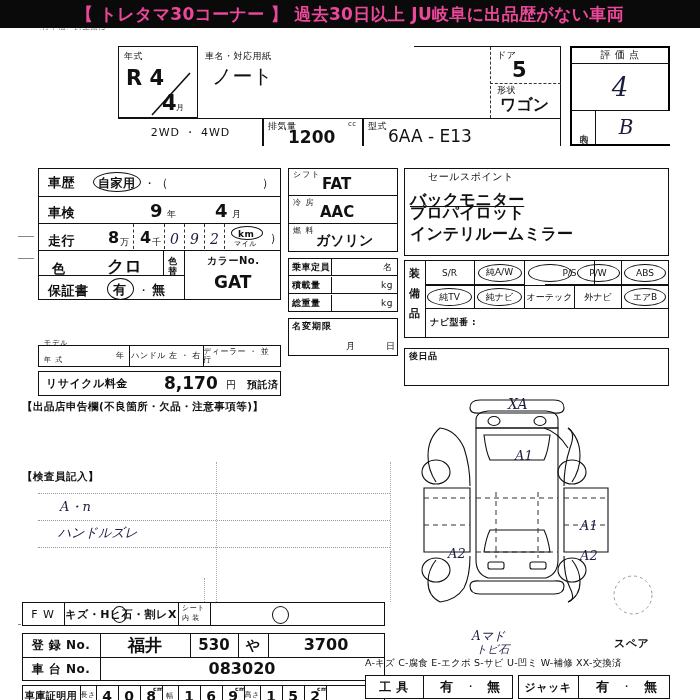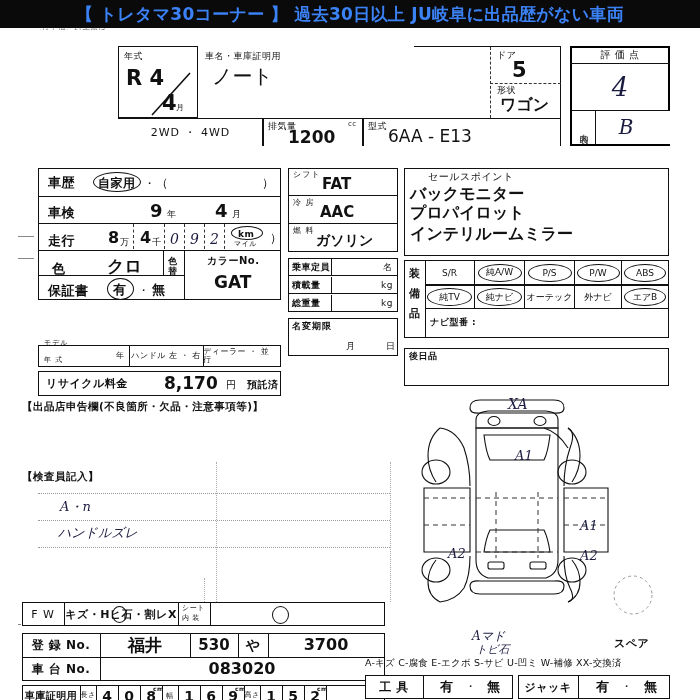--- a/index.html
+++ b/index.html
@@ -8,21 +8,21 @@
     width:700px; height:700px;
     background:#fdfdfb;
     font-family:"DejaVu Sans","Liberation Sans",sans-serif;
     color:#111;
     overflow:hidden;
     position:relative;
   }
   
   .banner{
     position:absolute; left:0; top:0; width:700px; height:28px;
-    background:#0a0a0a; color:#3b82f6;
+    background:#0a0a0a; color:#ec4899;
     display:flex; align-items:center; justify-content:center;
     font-size:17px; font-weight:bold; letter-spacing:.3px;
     white-space:nowrap;
   }
   .subnote{
     position:absolute; left:34px; top:27px;
     font-size:8px; color:#555; letter-spacing:0;
   }
 
   
@@ -67,21 +67,21 @@
   <div class="bx" style="left:118px; top:16px; width:80px; height:72px; border-right:1.5px solid #111;"></div>
   <div class="lbl" style="left:124px; top:22px;">年式</div>
   <div class="val" style="left:126px; top:38px; font-size:21px; font-weight:bold;">R 4</div>
   <svg style="position:absolute;left:150px;top:40px;" width="45" height="48">
     <line x1="2" y1="45" x2="40" y2="3" stroke="#111" stroke-width="1.6"></line>
   </svg>
   <div class="val" style="left:162px; top:63px; font-size:21px; font-weight:bold;">4</div>
   <div class="lbl" style="left:176px; top:74px; font-size:8px;">月</div>
 
   <div class="bx" style="left:198px; top:16px; width:216px; height:72px; border:none;"></div>
-  <div class="lbl" style="left:205px; top:22px;">車名・車庫証明用</div>
+  <div class="lbl" style="left:205px; top:22px;">車名・対応用紙</div>
   <div class="val" style="left:212px; top:36px; font-size:20px;">ノート</div>
 
   <div class="vdash" style="left:490px; top:17px; height:71px;"></div>
   <div class="lbl" style="left:497px; top:21px;">ドア</div>
   <div class="val" style="left:512px; top:30px; font-size:21px; font-weight:bold;">5</div>
   <div class="dash" style="left:490px; top:53px; width:71px;"></div>
   <div class="lbl" style="left:497px; top:56px;">形状</div>
   <div class="val" style="left:500px; top:67px; font-size:16px; font-weight:bold;">ワゴン</div>
 
   <div class="bx" style="left:118px; top:88px; width:145px; height:28px; border-left:none; border-bottom:none;"></div>
@@ -198,39 +198,39 @@
   <div class="vdash" style="left:331px; top:265px; height:16px; border-left:1px solid #111;"></div>
   <div class="lbl" style="left:381px; top:269px; font-size:9px;">kg</div>
 
   <div class="bx" style="left:288px; top:288px; width:110px; height:38px;"></div>
   <div class="lbl" style="left:292px; top:292px; font-size:9px; font-weight:bold; letter-spacing:1px;">名変期限</div>
   <div class="lbl" style="left:346px; top:312px; font-size:9px;">月</div>
   <div class="lbl" style="left:386px; top:312px; font-size:9px;">日</div>
 
   <div class="bx" style="left:404px; top:138px; width:265px; height:88px;"></div>
   <div class="lbl" style="left:428px; top:142px; font-size:10px;">セールスポイント</div>
-  <div class="val" style="left:410px; top:156px; font-size:16px; font-weight:bold;">バックモニター</div>
+  <div class="val" style="left:410px; top:162px; font-size:16px; font-weight:bold;text-decoration:underline;">バックモニター</div>
   <div class="val" style="left:410px; top:175px; font-size:16px; font-weight:bold;">プロパイロット</div>
   <div class="val" style="left:410px; top:196px; font-size:16px; font-weight:bold;">インテリルームミラー</div>
 
   <div class="bx" style="left:404px; top:230px; width:265px; height:78px; border-width:1.5px;"></div>
 
   <div class="lbl" style="left:409px; top:238px; font-size:11px; font-weight:bold;">装</div>
   <div class="lbl" style="left:409px; top:258px; font-size:11px; font-weight:bold;">備</div>
   <div class="lbl" style="left:409px; top:278px; font-size:11px; font-weight:bold;">品</div>
   <div class="vdash" style="left:425px; top:231px; height:76px; border-left:1px solid #111;"></div>
 
   <div class="eq" style="left:425px; top:231px; width:50px; height:24px; border-top:none; border-left:none;">
     <span>S/R</span>
   </div>
   <div class="eq" style="left:475px; top:231px; width:50px; height:24px; border-top:none; border-left:none;">
     <span>純A/W</span>
   </div>
   <div class="eqo" style="left:478px; top:234px; width:44px; height:18px;"></div>
-  <div class="eq" style="left:525px; top:231px; width:50px; height:24px; border-top:none; border-left:none;">
+  <div class="eq" style="left:545px; top:231px; width:50px; height:24px; border-top:none; border-left:none;">
     <span>P/S</span>
   </div>
   <div class="eqo" style="left:528px; top:234px; width:44px; height:18px;"></div>
   <div class="eq" style="left:575px; top:231px; width:47px; height:24px; border-top:none; border-left:none;">
     <span>P/W</span>
   </div>
   <div class="eqo" style="left:577px; top:234px; width:43px; height:18px;"></div>
   <div class="eq" style="left:622px; top:231px; width:46px; height:24px; border-top:none; border-left:none; border-right:none;">
     <span>ABS</span>
   </div>

